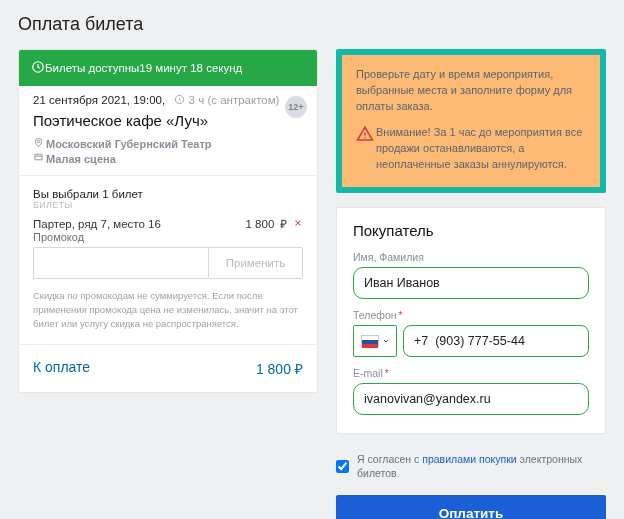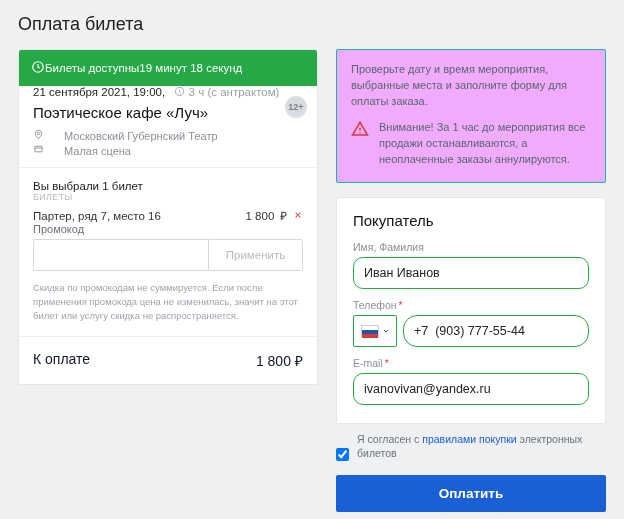--- a/index.html
+++ b/index.html
@@ -21,27 +21,27 @@
   .countdown {
     background: #26a846;
     color: #fff;
     display: flex; align-items: center; gap: 0;
     padding: 10px 12px;
     font-size: 11.5px;
     border-radius: 2px 2px 0 0;
   }
   .countdown svg { width: 14px; height: 14px; }
 
-  .evhead { padding: 0 14px 10px; border-bottom: 1px solid #eceef0; position: relative; }
+  .evhead { padding: 8px 14px 10px; border-bottom: 1px solid #eceef0; position: relative; }
   .datetime { font-size: 11.5px; color: #222; }
   .datetime .dur { color: #9aa0a6; margin-left: 6px; }
   .datetime .dur svg { width: 11px; height: 11px; vertical-align: -1px; }
   .evtitle { font-size: 15px; font-weight: 400; margin-top: 6px; color: #111; }
   .meta { margin-top: 8px; color: #8a8f98; font-size: 11px; }
-  .meta .mrow { display: flex; align-items: center; gap: 20px; margin-top: 2px; }
+  .meta .mrow { display: flex; align-items: center; gap: 2px; margin-top: 2px; font-weight: bold; }
   .meta svg { width: 11px; height: 11px; flex-shrink: 0; }
   .age-badge {
     position: absolute; top: 10px; right: 10px;
     width: 22px; height: 22px; border-radius: 50%;
     background: #d9dde1; color: #7a838c;
     display: flex; align-items: center; justify-content: center;
     font-size: 9px; font-weight: 700;
   }
 
   .sel { padding: 12px 14px 14px; }
@@ -57,29 +57,29 @@
   .promo-row input {
     flex: 1; border: 1px solid #d5d9dd; border-right: none;
     padding: 8px 8px; font-size: 12px; outline: none; border-radius: 2px 0 0 2px;
   }
   .promo-row button {
     width: 95px; border: 1px solid #d5d9dd; background: #fff;
     color: #b6bbc2; font-size: 11.5px; border-radius: 0 2px 2px 0; cursor: pointer;
   }
   .promo-note { margin-top: 10px; font-size: 9.5px; color: #9ea3ab; line-height: 1.45; }
 
-  .total { border-top: 1px solid #eceef0; padding: 14px; display: flex; justify-content: space-between; font-size: 14px; color: #0f172a; }
+  .total { border-top: 1px solid #eceef0; padding: 14px; display: flex; justify-content: space-between; font-size: 14px; color: #0369a1; }
 
   
   .info-box {
-    background: #f0abfc; border-radius: 2px;
+    background: #fdba74; border-radius: 2px;
     padding: 12px 14px 14px; font-size: 11px; color: #5c6470; line-height: 1.45;
-    border: 1px solid #14b8a6;
-  }
-  .warn { display: flex; gap: 10px; margin-top: 10px; justify-content: space-between; }
+    border: 6px solid #14b8a6;
+  }
+  .warn { display: flex; gap: 2px; margin-top: 10px; justify-content: space-between; }
   .warn svg { width: 18px; height: 18px; flex-shrink: 0; }
 
   .buyer-card { background: #fff; border: 1px solid #e4e6e8; border-radius: 2px; margin-top: 14px; padding: 14px 16px 18px; }
   .buyer-card h2 { font-size: 15px; font-weight: 400; color: #111; margin-bottom: 12px; }
   .fld-label { font-size: 10.5px; color: #8a9099; margin-bottom: 4px; margin-top: 10px; }
   .req-star { color: #e23b3b; margin-left: 2px; }
   .fld input {
     width: 100%; border: 1px solid #29a845; border-radius: 10px;
     padding: 8px 10px; font-size: 12.5px; color: #222; outline: none;
   }
@@ -87,23 +87,23 @@
   .flag-btn {
     border: 1px solid #29a845; border-radius: 2px; width: 44px;
     display: flex; align-items: center; justify-content: center; gap: 3px;
     background: #fff;
   }
   .flag { width: 18px; height: 12px; display: inline-block; position: relative; border: 1px solid #ccc; }
   .flag .w { position:absolute; top:0; left:0; right:0; height:4px; background:#fff;}
   .flag .b { position:absolute; top:4px; left:0; right:0; height:4px; background:#2853a3;}
   .flag .r { position:absolute; top:8px; left:0; right:0; height:4px; background:#d43b3b;}
   .flag-btn svg { width: 8px; height: 8px; }
-  .phone-row input { flex: 1; border: 1px solid #29a845; border-radius: 14px; padding: 8px 10px; font-size: 12.5px; outline: none; }
-
-  .agree { display: flex; align-items: flex-end; gap: 8px; font-size: 10.5px; color: #6c727a; margin-top: 8px; line-height: 1.4; }
+  .phone-row input { flex: 1; border: 1px solid #29a845; border-radius: 8px; padding: 8px 10px; font-size: 12.5px; outline: none; }
+
+  .agree { display: flex; align-items: center; gap: 8px; font-size: 10.5px; color: #6c727a; margin-top: 18px; line-height: 1.4; }
   .agree input { margin-top: 1px; }
   .agree a { color: #1a5fd6; text-decoration: none; }
 
   .pay-btn {
     display: block; width: 100%; margin-top: 14px;
     background: #1a5fd6; color: #fff; border: none; border-radius: 2px;
     padding: 11px 0; font-size: 13.5px; font-weight: 700; cursor: pointer;
   }
 </style>
 </head>

